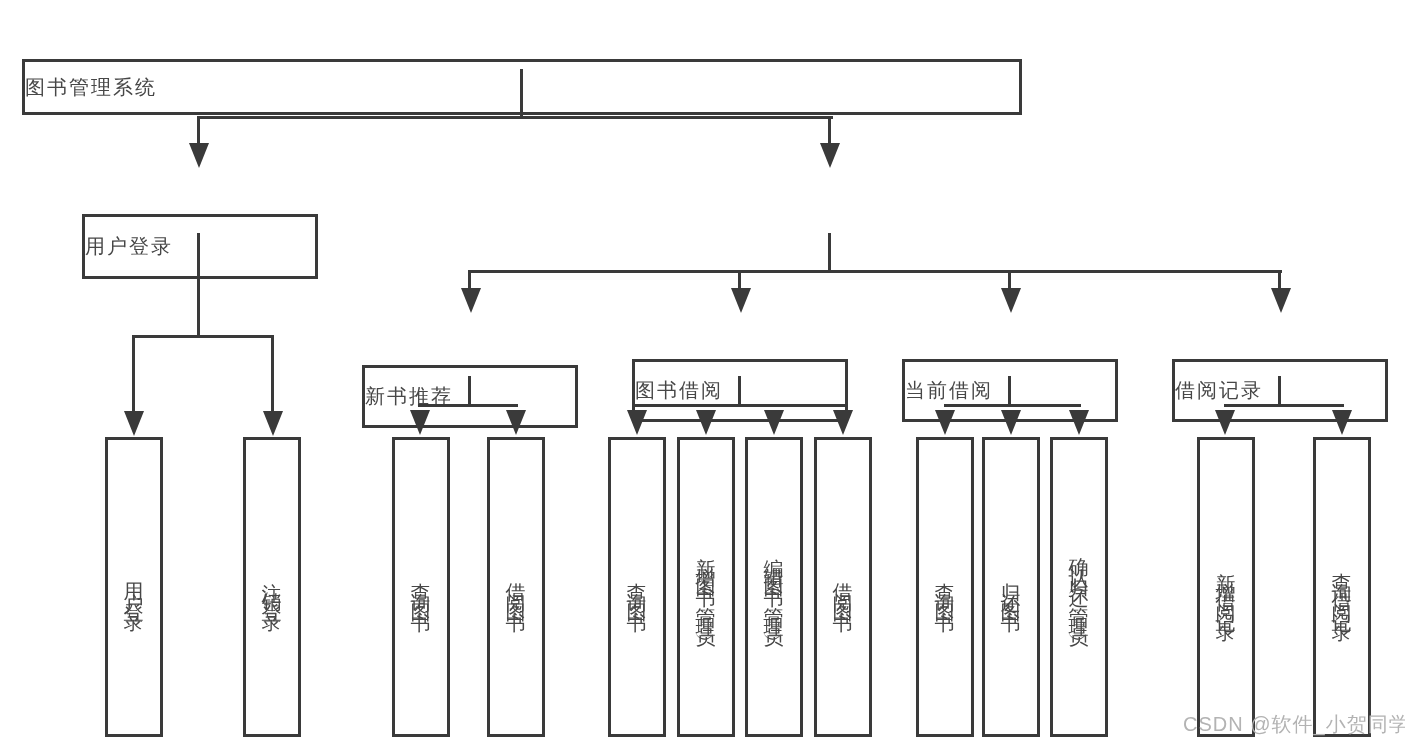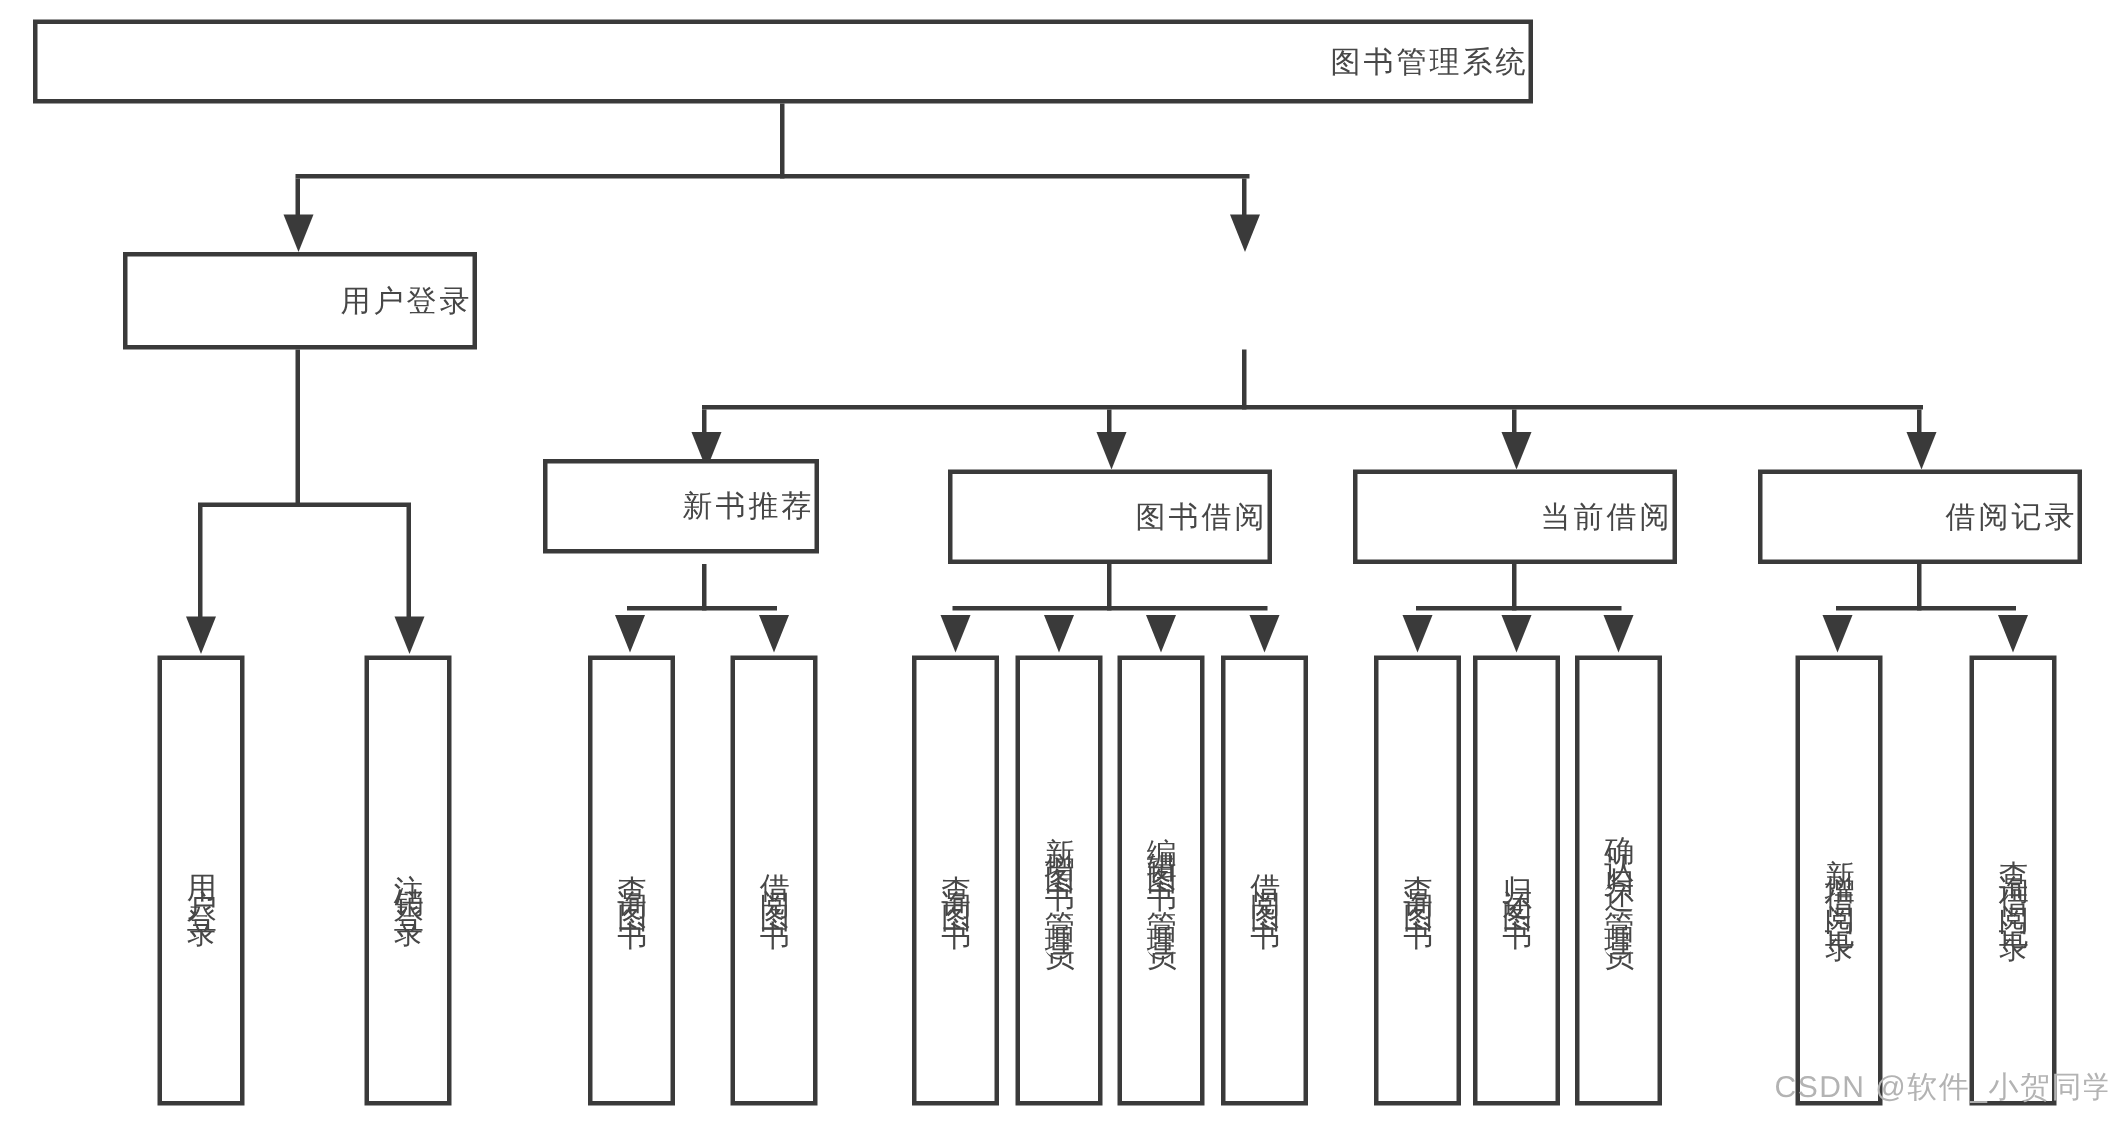--- a/index.html
+++ b/index.html
@@ -15,24 +15,25 @@
     background: var(--background);
     font-family: "Liberation Sans", sans-serif;
     overflow: hidden;
   }
   #canvas { position: relative; width: 1405px; height: 747px; }
 
   .box {
     position: absolute;
     border: 3px solid var(--line);
     background: var(--box_bg);
-    display: flex; align-items: center; justify-content: flex-end;
+    display: flex; align-items: center; justify-content: flex-start;
     font-size: 20px; color: var(--text);
     letter-spacing: 2px;
     white-space: nowrap;
+    margin-top: 46px;
   }
   .vbox {
     position: absolute;
     border: 3px solid var(--line);
     background: var(--box_bg);
     display: flex; align-items: center; justify-content: center;
     top: 437px; width: 58px; height: 300px;
   }
   .vtext {
     writing-mode: vertical-lr;
@@ -85,21 +86,21 @@
   <div class="hline" style="left:468px; top:270px; width:814px; height:3px;"></div>
   <div class="vline" style="left:468px; top:273px; width:3px; height:16px;"></div>
   <div class="arrow" style="left:461px; top:288px;"></div>
   <div class="vline" style="left:738px; top:273px; width:3px; height:16px;"></div>
   <div class="arrow" style="left:731px; top:288px;"></div>
   <div class="vline" style="left:1008px; top:273px; width:3px; height:16px;"></div>
   <div class="arrow" style="left:1001px; top:288px;"></div>
   <div class="vline" style="left:1278px; top:273px; width:3px; height:16px;"></div>
   <div class="arrow" style="left:1271px; top:288px;"></div>
 
-  <div class="box" style="left:362px; top:306px; width:184px; height:63px;">
+  <div class="box" style="left:362px; top:319px; width:216px; height:63px;">
     <span>新书推荐</span>
   </div>
   <div class="box" style="left:632px; top:313px; width:216px; height:63px;font-family:Liberation Mono, monospace;">
     <span>图书借阅</span>
   </div>
   <div class="box" style="left:902px; top:313px; width:216px; height:63px;">
     <span>当前借阅</span>
   </div>
   <div class="box" style="left:1172px; top:313px; width:216px; height:63px;">
     <span>借阅记录</span>

